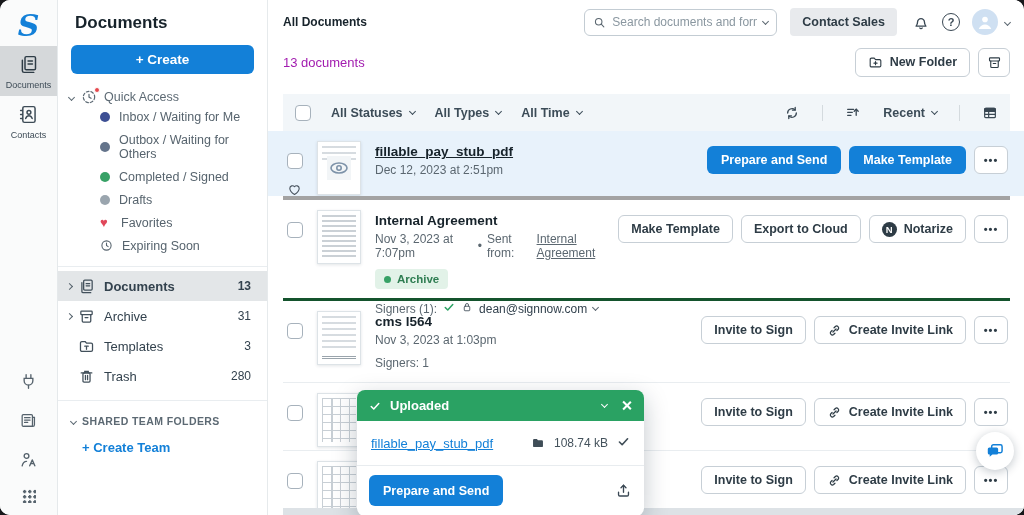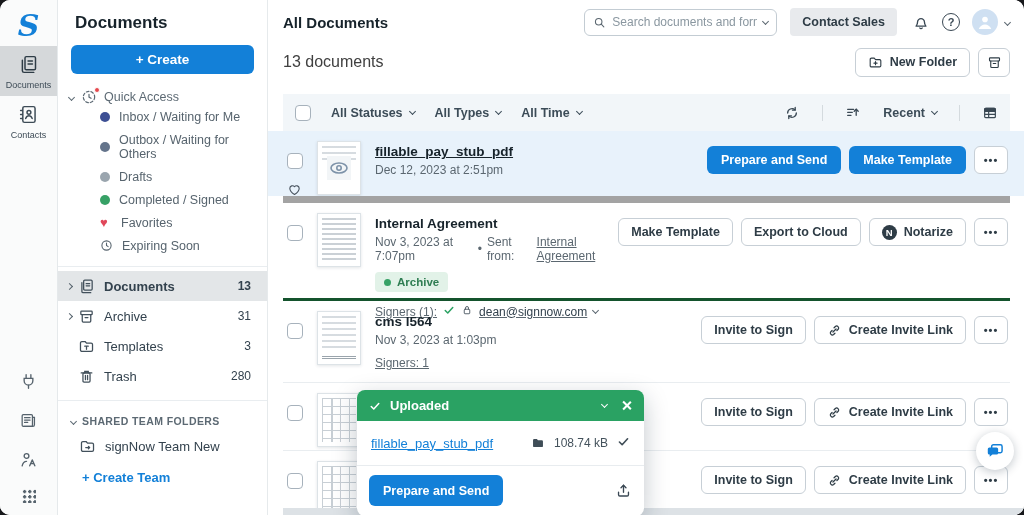--- a/index.html
+++ b/index.html
@@ -41,36 +41,36 @@
   .team-item svg { width:17px; height:17px; margin-right:9px; color:#42505b; }
   .create-team { padding:11px 0 0 24px; color:#1380d8; font-size:13px; font-weight:bold; cursor:pointer; }
 
   
   .chev { display:inline-block; width:5px; height:5px; border-right:1.5px solid currentColor; border-bottom:1.5px solid currentColor; transform:rotate(45deg); flex:none; }
   .chev.r { transform:rotate(-45deg); }
 
   
   .main { flex:1; position:relative; padding:0 14px 0 15px; overflow:hidden; background:#fff; }
   .topbar { height:44px; display:flex; align-items:center; }
-  .page-title { font-size:15px; font-weight:bold; color:#17232b; }
+  .page-title { font-size:12px; font-weight:bold; color:#17232b; }
   .top-right { margin-left:auto; display:flex; align-items:center; }
   .searchbox { width:193px; height:27px; border:1px solid #c3ccd3; border-radius:6px; display:flex; align-items:center; padding:0 8px; gap:6px; color:#8a97a0; }
   .searchbox svg { width:13px; height:13px; color:#5b6770; flex:none; }
   .searchbox input { border:none; outline:none; flex:1; min-width:0; font-size:12px; font-family:inherit; color:#33424e; background:transparent; }
   .searchbox input::placeholder { color:#8a97a0; }
   .searchbox .chev { color:#5b6770; margin-top:-2px; }
   .contact-btn { margin-left:13px; background:#e8eaed; border:none; border-radius:4px; padding:7px 12px; font-size:12.5px; font-weight:bold; color:#2e3c46; cursor:pointer; font-family:inherit; }
   .icon-btn { background:none; border:none; cursor:pointer; color:#3a4854; display:flex; align-items:center; padding:0; }
   .bell { margin-left:15px; } .bell svg { width:18px; height:18px; }
   .help { margin-left:12px; width:18px; height:18px; border:1.6px solid #3a4854; border-radius:50%; font-size:11px; font-weight:bold; color:#3a4854; display:flex; align-items:center; justify-content:center; }
   .avatar { margin-left:12px; width:26px; height:26px; border-radius:50%; background:#cfe0f2; display:flex; align-items:center; justify-content:center; overflow:hidden; }
   .avatar svg { width:20px; height:20px; }
   .av-chev { margin-left:7px; color:#5b6770; }
   .subbar { height:36px; display:flex; align-items:center; }
-  .doc-count { font-size:16px; color:#404040; }
+  .doc-count { font-size:13px; color:#a21caf; }
   .sub-right { margin-left:auto; display:flex; gap:8px; }
   .btn-outline { background:#fff; border:1px solid #c7cfd6; border-radius:6px; padding:0 12px; height:29px; display:inline-flex; align-items:center; gap:7px; font-size:12.5px; font-weight:bold; color:#2e3c46; cursor:pointer; font-family:inherit; }
   .btn-outline svg { width:15px; height:15px; flex:none; }
   .btn-sq { width:32px; padding:0; justify-content:center; }
 
   .filterbar { margin-top:14px; height:37px; background:#f2f6f9; display:flex; align-items:center; padding:0 12px; gap:20px; }
   .checkbox { width:16px; height:16px; border:1.5px solid #a7b2bc; border-radius:4px; background:#fff; flex:none; cursor:pointer; }
   .fdrop { display:flex; align-items:center; gap:7px; font-size:12.5px; font-weight:bold; color:#3c4c58; cursor:pointer; }
   .fdrop .chev { margin-top:-2px; }
   .fb-right { margin-left:auto; display:flex; align-items:center; gap:22px; color:#3c4c58; }
@@ -88,30 +88,30 @@
   .tlines.grid { background:repeating-linear-gradient(to bottom,#bfc7ce 0 1.5px, transparent 1.5px 8px), repeating-linear-gradient(to right,#bfc7ce 0 1.5px, transparent 1.5px 9px); opacity:.85; }
   .teye { position:absolute; inset:0; display:flex; align-items:center; justify-content:center; }
   .teye svg { width:24px; height:24px; color:#7d92a8; background:#f2f5f7; }
   .row-info { margin-left:14px; padding-top:5px; min-width:0; }
   .row-title { font-size:13.5px; font-weight:bold; color:#17232b; }
   .row-title.link { text-decoration:underline; cursor:pointer; }
   .row-date { font-size:12px; color:#5b6770; margin-top:4px; display:flex; align-items:center; gap:5px; }
   .sent-link { color:#5b6770; text-decoration:underline; cursor:pointer; }
   .badge { display:inline-flex; align-items:center; gap:6px; background:#e2f2e8; border-radius:4px; padding:4px 9px; font-size:11.5px; font-weight:bold; color:#2f7d52; margin-top:9px; }
   .badge .dot { width:7px; height:7px; background:#37a166; }
-  .signers { display:flex; align-items:center; gap:6px; font-size:12px; color:#5b6770; margin-top:12px;text-decoration:underline; }
+  .signers { display:flex; align-items:center; gap:6px; font-size:12px; color:#5b6770; margin-top:12px; }
   .signers .email { color:#33424e; }
   .ck-green { color:#2ba263; font-weight:bold; } .ck-green svg { width:12px; height:12px; }
   .lock svg { width:12px; height:12px; color:#5b6770; }
   .row-actions { margin-left:auto; display:flex; gap:8px; padding-top:7px; flex:none; }
   .btn-blue { background:#1380d8; color:#fff; border:none; border-radius:6px; height:28px; padding:0 14px; font-size:12.5px; font-weight:bold; cursor:pointer; font-family:inherit; }
   .btn-act { height:28px; } 
   .btn-dots { width:34px; padding:0; justify-content:center; letter-spacing:1px; font-size:11px; }
   .ncircle { width:15px; height:15px; border-radius:50%; background:#2e3c46; color:#fff; font-size:9.5px; font-weight:bold; display:inline-flex; align-items:center; justify-content:center; }
-  .r1 { height:65px; } .r2 { height:102px; border-top:7px solid #a3a3a3; } .r3 { height:84px; border-top:3px solid #14532d; }
+  .r1 { height:65px; } .r2 { height:102px; border-top:4px solid #a3a3a3; } .r3 { height:84px; border-top:3px solid #14532d; }
   .r4 { height:68px; border-top:1px solid #e9edf0; } .r5 { height:70px; border-top:1px solid #e9edf0; }
   .r5 .row-info { padding-top:48px; }
   .bottom-strip { position:absolute; left:15px; right:0; bottom:0; height:7px; background:#dde2e6; }
 
   
   .toast { position:absolute; left:89px; top:390px; width:287px; border-radius:8px; background:#fff; box-shadow:0 8px 24px rgba(10,30,50,.25); z-index:5; overflow:hidden; }
   .toast-hdr { background:#2aa263; height:31px; display:flex; align-items:center; padding:0 12px; color:#fff; gap:9px; }
   .toast-hdr svg { width:12px; height:12px; }
   .toast-title { font-size:13px; font-weight:bold; }
   .toast-hdr-right { margin-left:auto; display:flex; align-items:center; gap:14px; }
@@ -206,26 +206,26 @@
 
     <div class="qa-item">
       <span class="dot" style="background:#3d4f94"></span>
       <span>Inbox / Waiting for Me</span>
     </div>
     <div class="qa-item">
       <span class="dot" style="background:#64748b"></span>
       <span>Outbox / Waiting for Others</span>
     </div>
     <div class="qa-item">
+      <span class="dot" style="background:#37a166"></span>
+      <span>Completed / Signed</span>
+    </div>
+    <div class="qa-item">
       <span class="dot" style="background:#9aa5ae"></span>
       <span>Drafts</span>
-    </div>
-    <div class="qa-item">
-      <span class="dot" style="background:#37a166"></span>
-      <span>Completed / Signed</span>
     </div>
     <div class="qa-item">
       <span class="heart">♥</span>
       <span>Favorites</span>
     </div>
     <div class="qa-item">
       <svg viewBox="0 0 24 24" fill="none" stroke="currentColor" stroke-width="2" stroke-linecap="round">
           <circle cx="12" cy="12" r="8.5"></circle>
           <path d="M12 7.5V12l3 2"></path>
         </svg>
@@ -275,27 +275,20 @@
         </svg>
       <span class="lbl">Trash</span>
       <span class="cnt">280</span>
     </div>
 
     <div class="sb-div"></div>
 
     <div class="shared-hdr">
       <span class="chev"></span>
       <span>SHARED TEAM FOLDERS</span>
-    </div>
-    <div class="team-item">
-      <svg viewBox="0 0 24 24" fill="none" stroke="currentColor" stroke-width="1.8" stroke-linecap="round" stroke-linejoin="round">
-          <path d="M3.5 7a2 2 0 0 1 2-2H10l2 2.3h6.5a2 2 0 0 1 2 2V17a2 2 0 0 1-2 2h-13a2 2 0 0 1-2-2z"></path>
-          <path d="M9.5 13.5h5.5m0 0-1.7-1.7m1.7 1.7-1.7 1.7"></path>
-        </svg>
-      <span>signNow Team New</span>
     </div>
     <div class="create-team">+ Create Team</div>
   </aside>
 
   <main class="main">
 
     <div class="topbar">
       <span class="page-title">All Documents</span>
       <div class="top-right">
         <div class="searchbox">

